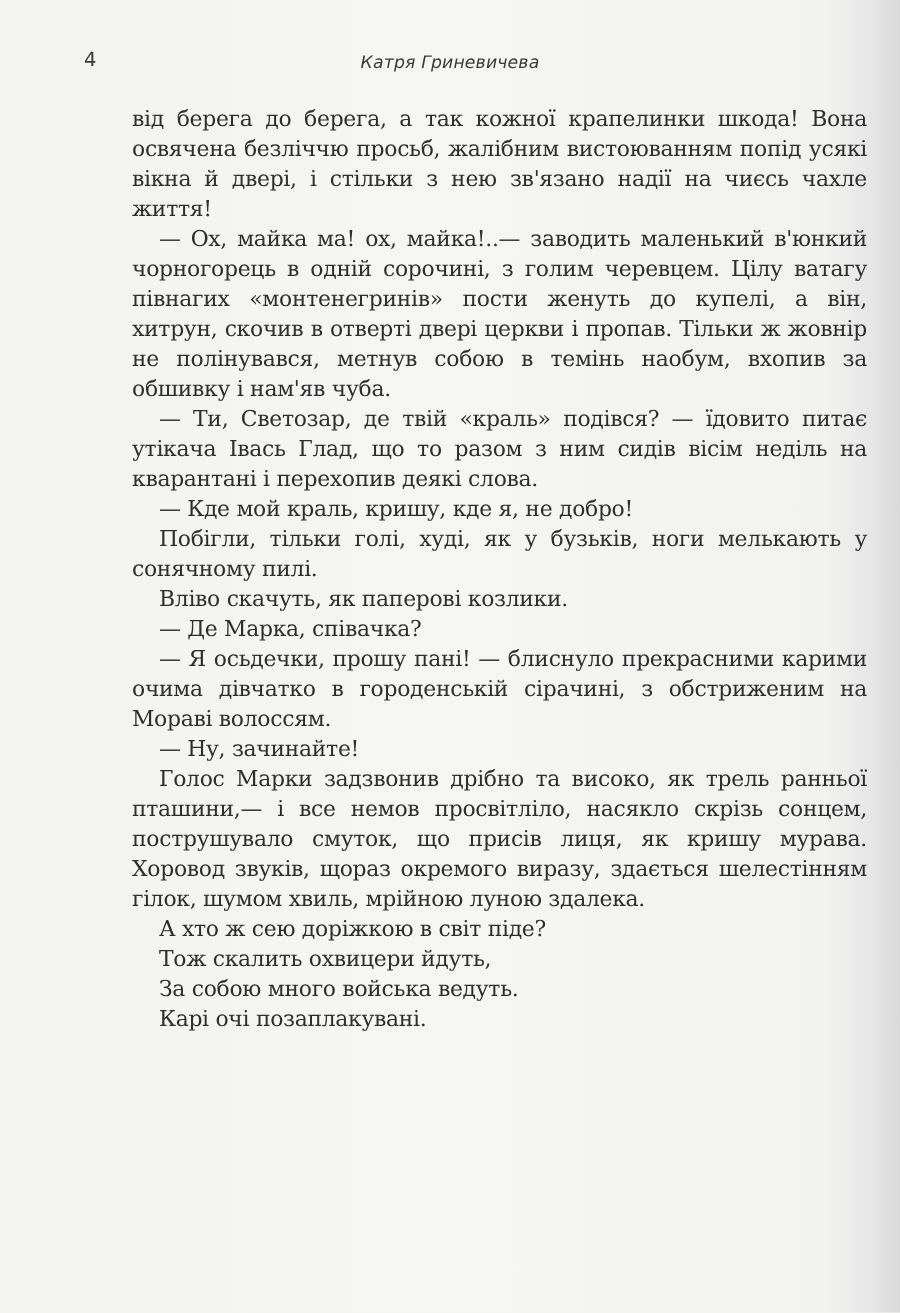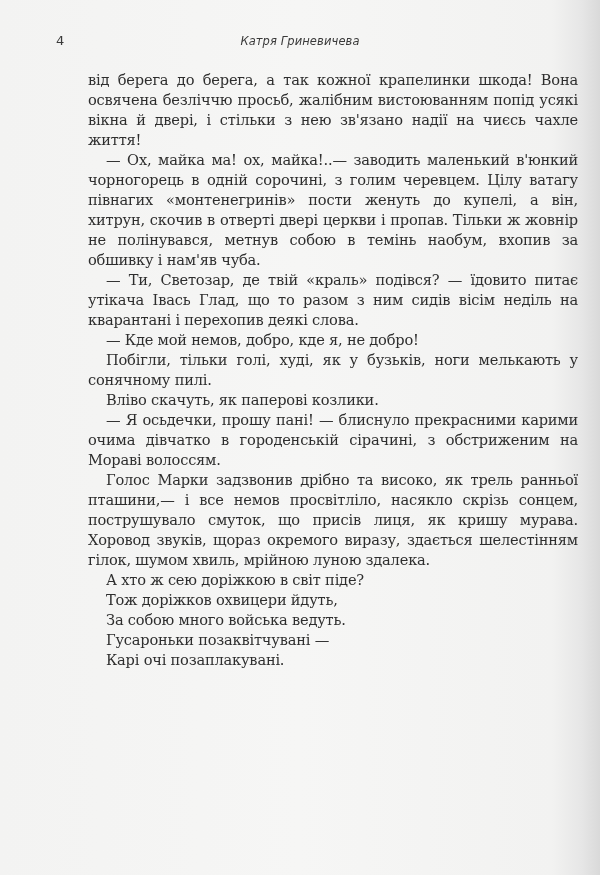--- a/index.html
+++ b/index.html
@@ -81,28 +81,29 @@
 
   <div class="running-head">
     <span class="page-number">4</span>
     <span class="author">Катря Гриневичева</span>
   </div>
 
   <div class="body-text">
     <p class="para first">від берега до берега, а так кожної крапелинки шкода! Вона освячена безліччю просьб, жалібним вистоюванням попід усякі вікна й двері, і стільки з нею зв'язано надії на чиєсь чахле життя!</p>
     <p class="para">— Ох, майка ма! ох, майка!..— заводить маленький в'юнкий чорногорець в одній сорочині, з голим черевцем. Цілу ватагу півнагих «монтенегринів» пости женуть до купелі, а він, хитрун, скочив в отверті двері церкви і пропав. Тільки ж жовнір не полінувався, метнув собою в темінь наобум, вхопив за обшивку і нам'яв чуба.</p>
     <p class="para">— Ти, Светозар, де твій «краль» подівся? — їдовито питає утікача Івась Глад, що то разом з ним сидів вісім неділь на кварантані і перехопив деякі слова.</p>
-    <p class="para">— Кде мой немов, добро, кде я, не добро!</p>
+    <p class="para">— Кде мой краль, кришу, кде я, не добро!</p>
     <p class="para">Побігли, тільки голі, худі, як у бузьків, ноги мелькають у сонячному пилі.</p>
     <p class="para">Вліво скачуть, як паперові козлики.</p>
+    <p class="para">— Де Марка, співачка?</p>
     <p class="para">— Я осьдечки, прошу пані! — блиснуло прекрасними карими очима дівчатко в городенській сірачині, з обстриженим на Мораві волоссям.</p>
+    <p class="para">— Ну, зачинайте!</p>
     <p class="para">Голос Марки задзвонив дрібно та високо, як трель ранньої пташини,— і все немов просвітліло, насякло скрізь сонцем, пострушувало смуток, що присів лиця, як кришу мурава. Хоровод звуків, щораз окремого виразу, здається шелестінням гілок, шумом хвиль, мрійною луною здалека.</p>
 
     <div class="verse">
       <span class="verse-line">А хто ж сею доріжкою в світ піде?</span>
-      <span class="verse-line">Тож доріжков охвицери йдуть,</span>
+      <span class="verse-line">Тож скалить охвицери йдуть,</span>
       <span class="verse-line">За собою много войська ведуть.</span>
-      <span class="verse-line">Гусароньки позаквітчувані —</span>
       <span class="verse-line">Карі очі позаплакувані.</span>
     </div>
   </div>
 
 </div>
 
 </body></html>

